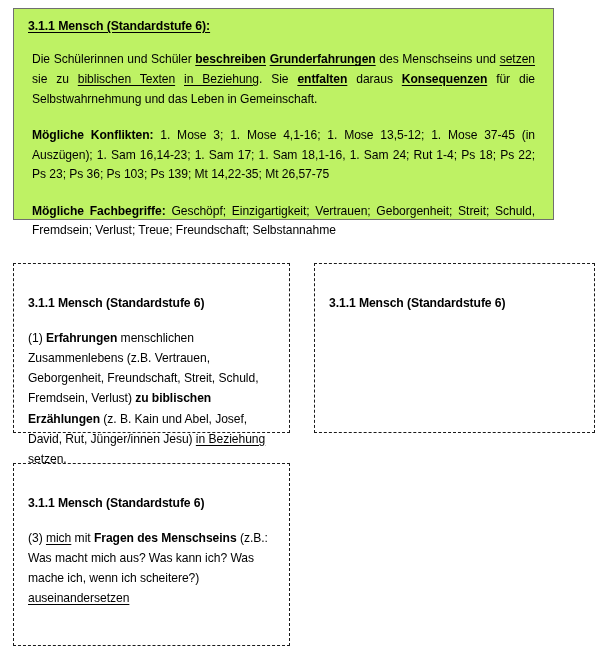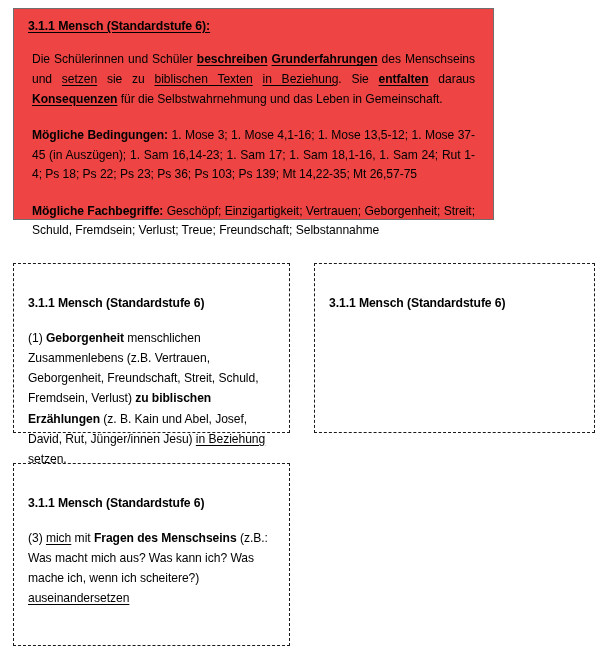--- a/index.html
+++ b/index.html
@@ -21,25 +21,25 @@
     position: relative;
     width: 610px;
     height: 658px;
   }
 
   
   .standard-box {
     position: absolute;
     left: 13px;
     top: 8px;
-    width: 481px;
+    width: 541px;
     height: 212px;
     border: 1px solid #6f6f6f;
     box-sizing: border-box;
-    background: #ef4444;
+    background: #bef264;
     padding: 10px 14px 8px 14px;
   }
 
   .standard-title {
     font-size: 12.3px;
     font-weight: bold;
     text-decoration: underline;
     text-underline-offset: 2px;
     letter-spacing: -0.1px;
     margin: 0 0 16px 0;
@@ -109,31 +109,31 @@
 <body>
 
 <div class="page">
 
   <section class="standard-box">
     <h1 class="standard-title">3.1.1 Mensch (Standardstufe 6):</h1>
 
     <p class="standard-para"><span>Die Schülerinnen und Schüler </span><span class="bu">beschreiben</span><span> </span><span class="bu">Grunderfahrungen</span><span> des Menschseins und </span><span class="ul">setzen</span><span> sie zu </span><span class="ul">biblischen Texten</span><span> </span><span class="ul">in Beziehung</span><span>. Sie </span><span class="bu">entfalten</span><span> daraus </span><span class="bu">Konsequenzen</span><span> für die Selbstwahrnehmung und das Leben in Gemeinschaft.</span></p>
 
     <p class="standard-para spaced-top">
-      <span class="b">Mögliche Bedingungen:</span><span>&nbsp;</span><span>1. Mose 3; 1. Mose 4,1-16; 1. Mose 13,5-12; 1. Mose 37-45 (in Auszügen); 1. Sam 16,14-23; 1. Sam 17; 1. Sam 18,1-16, 1. Sam 24; Rut 1-4; Ps 18; Ps 22; Ps 23; Ps 36; Ps 103; Ps 139; Mt 14,22-35; Mt 26,57-75</span>
+      <span class="b">Mögliche Konflikten:</span><span>&nbsp;</span><span>1. Mose 3; 1. Mose 4,1-16; 1. Mose 13,5-12; 1. Mose 37-45 (in Auszügen); 1. Sam 16,14-23; 1. Sam 17; 1. Sam 18,1-16, 1. Sam 24; Rut 1-4; Ps 18; Ps 22; Ps 23; Ps 36; Ps 103; Ps 139; Mt 14,22-35; Mt 26,57-75</span>
     </p>
 
     <p class="standard-para spaced-top">
       <span class="b">Mögliche Fachbegriffe:</span><span>&nbsp;</span><span>Geschöpf; Einzigartigkeit; Vertrauen; Geborgenheit; Streit; Schuld, Fremdsein; Verlust; Treue; Freundschaft; Selbstannahme</span>
     </p>
   </section>
 
   <section class="comp-box" id="comp-box-1">
     <h2 class="comp-title">3.1.1 Mensch (Standardstufe 6)</h2>
-    <p class="comp-text"><span>(1) </span><span class="b">Geborgenheit</span><span> menschlichen Zusammenlebens (z.B. Vertrauen, Geborgenheit, Freundschaft, Streit, Schuld, Fremdsein, Verlust) </span><span class="b">zu biblischen Erzählungen</span><span> (z. B. Kain und Abel, Josef, David, Rut, Jünger/innen Jesu) </span><span class="ul">in Beziehung setzen.</span></p>
+    <p class="comp-text"><span>(1) </span><span class="b">Erfahrungen</span><span> menschlichen Zusammenlebens (z.B. Vertrauen, Geborgenheit, Freundschaft, Streit, Schuld, Fremdsein, Verlust) </span><span class="b">zu biblischen Erzählungen</span><span> (z. B. Kain und Abel, Josef, David, Rut, Jünger/innen Jesu) </span><span class="ul">in Beziehung setzen.</span></p>
   </section>
 
   <section class="comp-box" id="comp-box-2">
     <h2 class="comp-title">3.1.1 Mensch (Standardstufe 6)</h2>
   </section>
 
   <section class="comp-box" id="comp-box-3">
     <h2 class="comp-title">3.1.1 Mensch (Standardstufe 6)</h2>
     <p class="comp-text"><span>(3) </span><span class="ul">mich</span><span> mit </span><span class="b">Fragen des Menschseins</span><span> (z.B.: Was macht mich aus? Was kann ich? Was mache ich, wenn ich scheitere?) </span><span class="ul">auseinandersetzen</span></p>
   </section>

